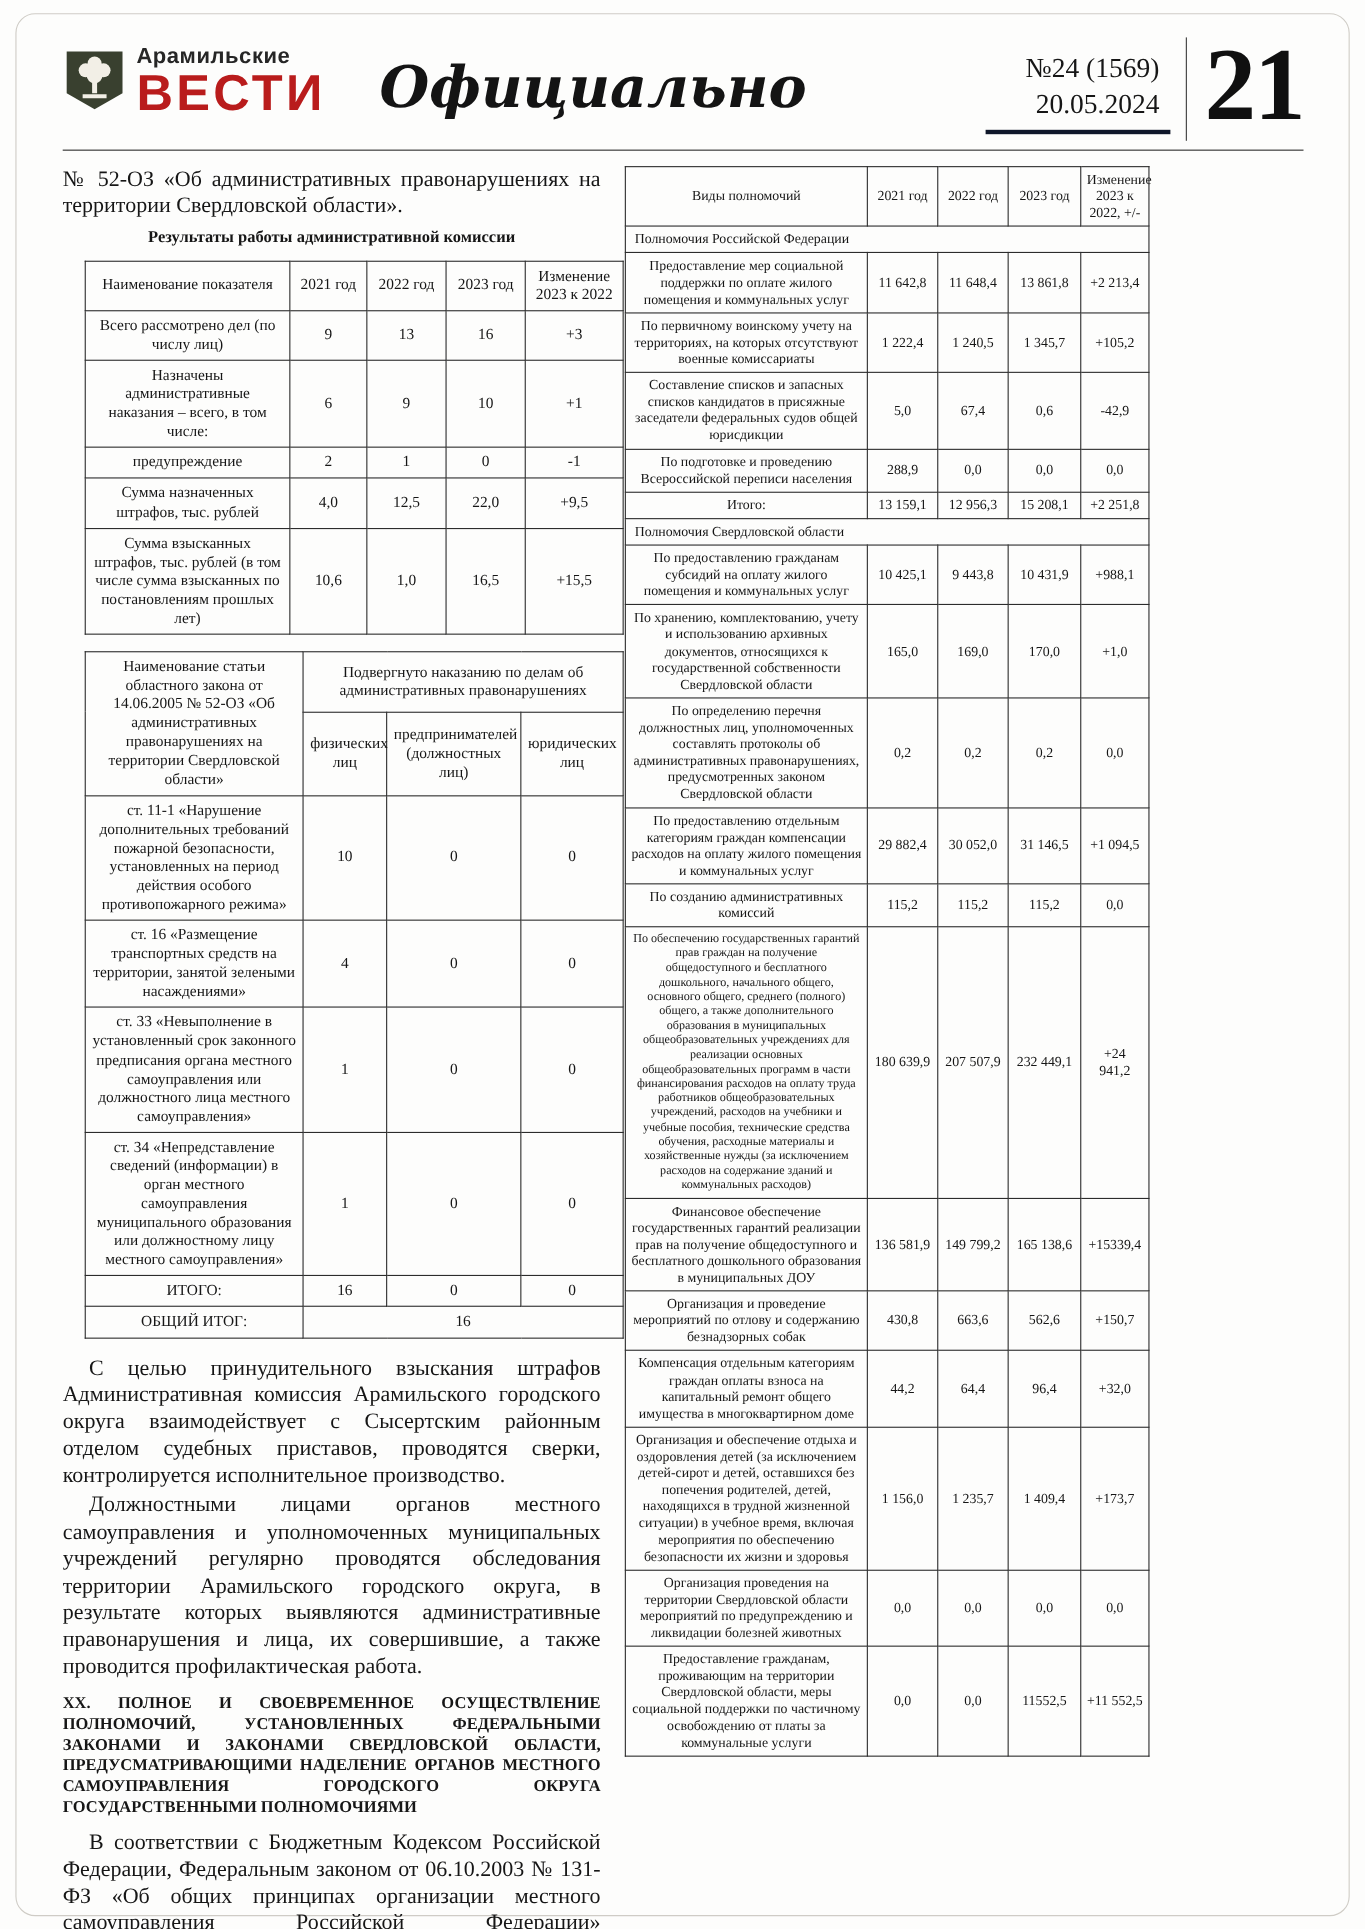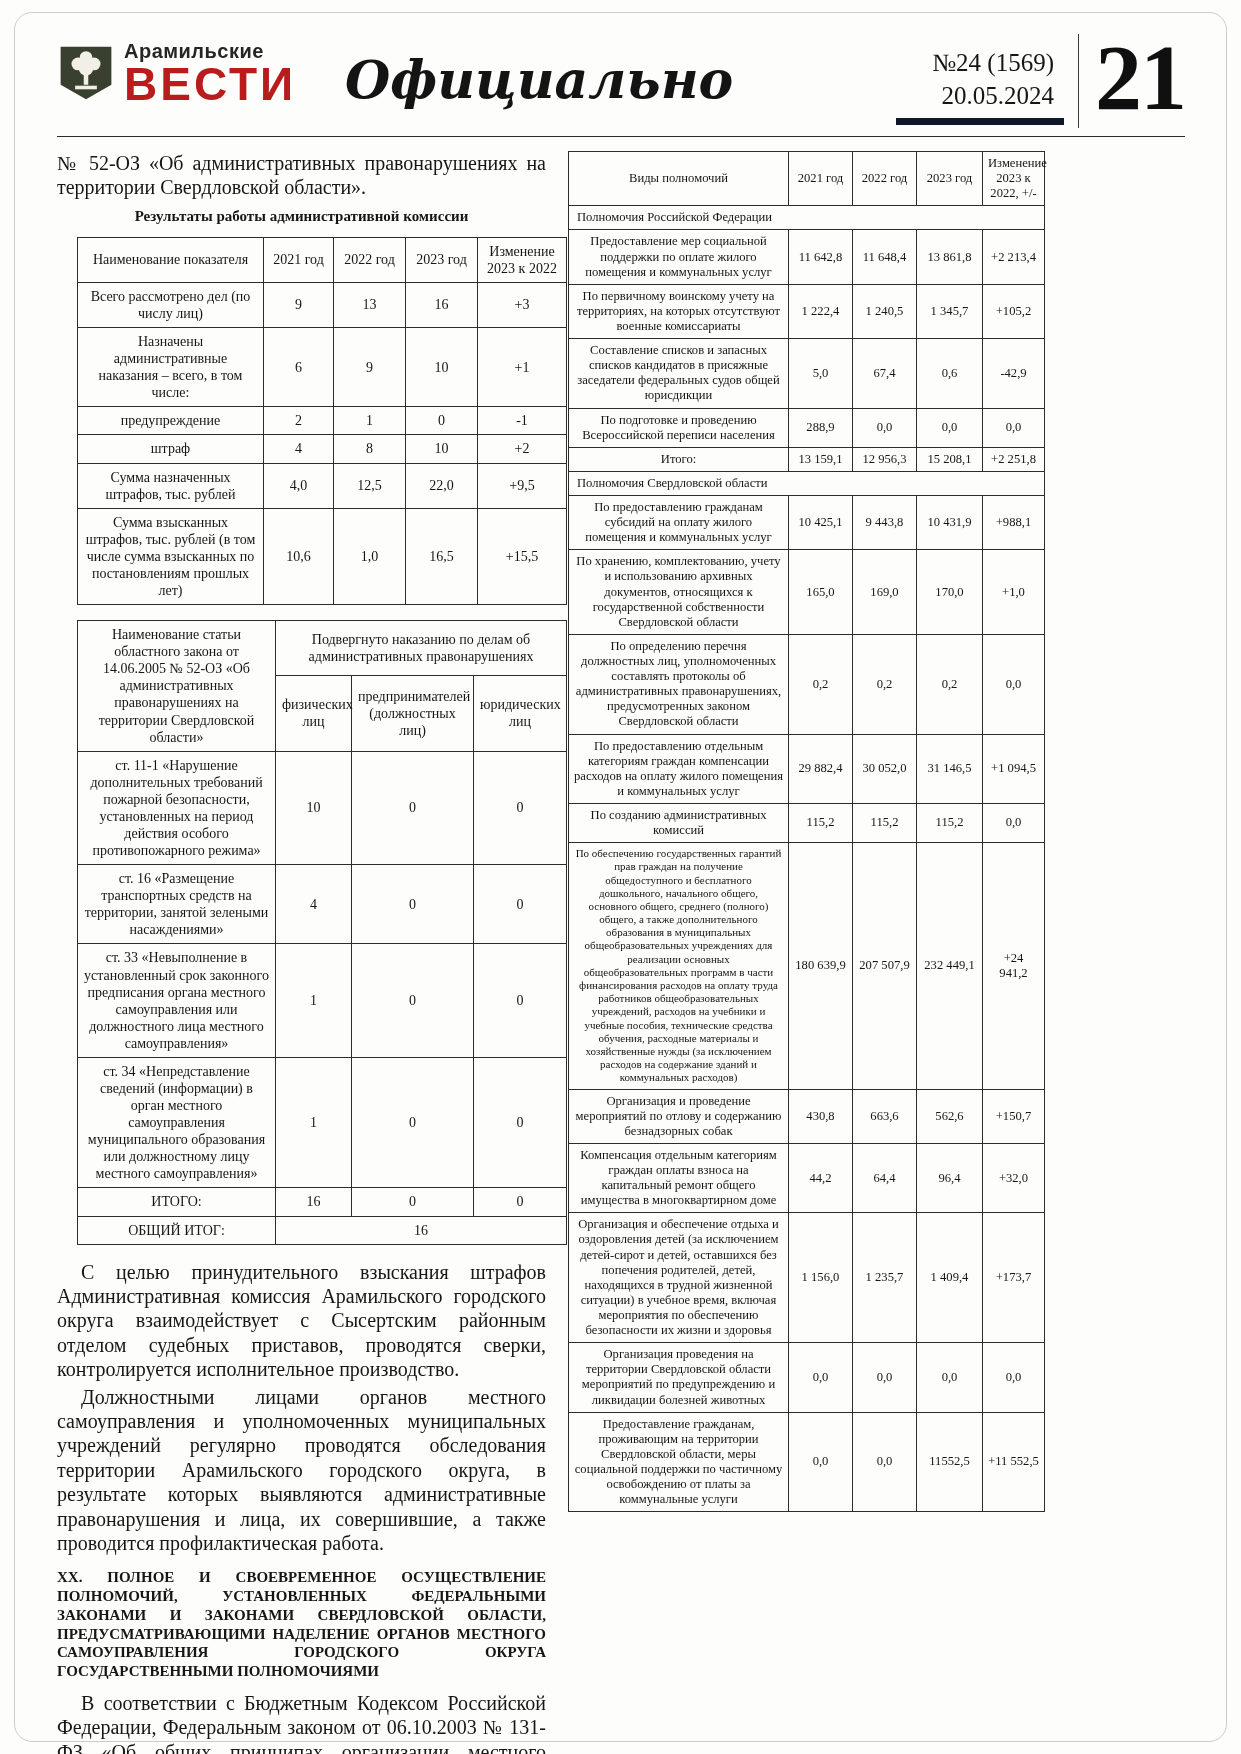--- a/index.html
+++ b/index.html
@@ -12,21 +12,21 @@
   
   .masthead{display:flex;align-items:flex-start;border-bottom:1.5px solid #2b2b2b;padding-bottom:8px;justify-content:flex-end;}
   .brand{display:flex;align-items:center;gap:9px;width:252px;flex:0 0 auto;padding-top:6px;}
   .brand-top{font-family:"Liberation Sans",sans-serif;font-weight:700;font-size:20px;
              letter-spacing:.5px;color:#262626;}
   .brand-bottom{font-family:"Liberation Sans",sans-serif;font-weight:700;font-size:46px;
                 line-height:.95;letter-spacing:3px;color:#b91c1c;}
   .section-title{flex:1 1 auto;font-family:"DejaVu Serif",serif;font-style:italic;font-weight:600;
                  font-size:52px;line-height:1;padding:20px 0 0 36px;color:#141414;}
   .issue-block{flex:0 0 auto;text-align:right;font-size:25px;line-height:1.32;
-               padding:12px 10px 6px 0;border-bottom:7px solid #0f172a;min-width:168px;}
+               padding:12px 10px 6px 0;border-bottom:4px solid #0f172a;min-width:168px;}
   .vdivider{flex:0 0 auto;width:1px;height:94px;background:#3a3a3a;margin:0 16px 0 14px;}
   .page-number{flex:0 0 auto;font-weight:700;font-size:94px;line-height:.92;
                letter-spacing:-2px;color:#101010;}
 
   
   .columns{display:flex;gap:22px;margin-top:14px;align-items:flex-start;}
   .col-left{flex:0 0 489px;width:489px;}
   .col-right{flex:1 1 auto;}
 
   
@@ -122,27 +122,20 @@
                 <td class="num">+1</td>
               </tr>
               <tr>
                 <td class="lbl">предупреждение</td>
                 <td class="num">2</td>
                 <td class="num">1</td>
                 <td class="num">0</td>
                 <td class="num">-1</td>
               </tr>
               <tr>
-                <td class="lbl">штраф</td>
-                <td class="num">4</td>
-                <td class="num">8</td>
-                <td class="num">10</td>
-                <td class="num">+2</td>
-              </tr>
-              <tr>
                 <td class="lbl">Сумма назначенных штрафов, тыс. рублей</td>
                 <td class="num">4,0</td>
                 <td class="num">12,5</td>
                 <td class="num">22,0</td>
                 <td class="num">+9,5</td>
               </tr>
               <tr>
                 <td class="lbl">Сумма взысканных штрафов, тыс. рублей (в том числе сумма взысканных по постановлениям прошлых лет)</td>
                 <td class="num">10,6</td>
                 <td class="num">1,0</td>
@@ -314,20 +307,27 @@
                 <td class="num">0,0</td>
               </tr>
               <tr>
                 <td class="plbl small">По обеспечению государственных гарантий прав граждан на получение общедоступного и бесплатного дошкольного, начального общего, основного общего, среднего (полного) общего, а также дополнительного образования в муниципальных общеобразовательных учреждениях для реализации основных общеобразовательных программ в части финансирования расходов на оплату труда работников общеобразовательных учреждений, расходов на учебники и учебные пособия, технические средства обучения, расходные материалы и хозяйственные нужды (за исключением расходов на содержание зданий и коммунальных расходов)</td>
                 <td class="num">180 639,9</td>
                 <td class="num">207 507,9</td>
                 <td class="num">232 449,1</td>
                 <td class="num">+24 941,2</td>
               </tr>
               <tr>
+                <td class="plbl">Финансовое обеспечение государственных гарантий реализации прав на получение общедоступного и бесплатного дошкольного образования в муниципальных ДОУ</td>
+                <td class="num">136 581,9</td>
+                <td class="num">149 799,2</td>
+                <td class="num">165 138,6</td>
+                <td class="num">+15339,4</td>
+              </tr>
+              <tr>
                 <td class="plbl">Организация и проведение мероприятий по отлову и содержанию безнадзорных собак</td>
                 <td class="num">430,8</td>
                 <td class="num">663,6</td>
                 <td class="num">562,6</td>
                 <td class="num">+150,7</td>
               </tr>
               <tr>
                 <td class="plbl">Компенсация отдельным категориям граждан оплаты взноса на капитальный ремонт общего имущества в многоквартирном доме</td>
                 <td class="num">44,2</td>
                 <td class="num">64,4</td>

